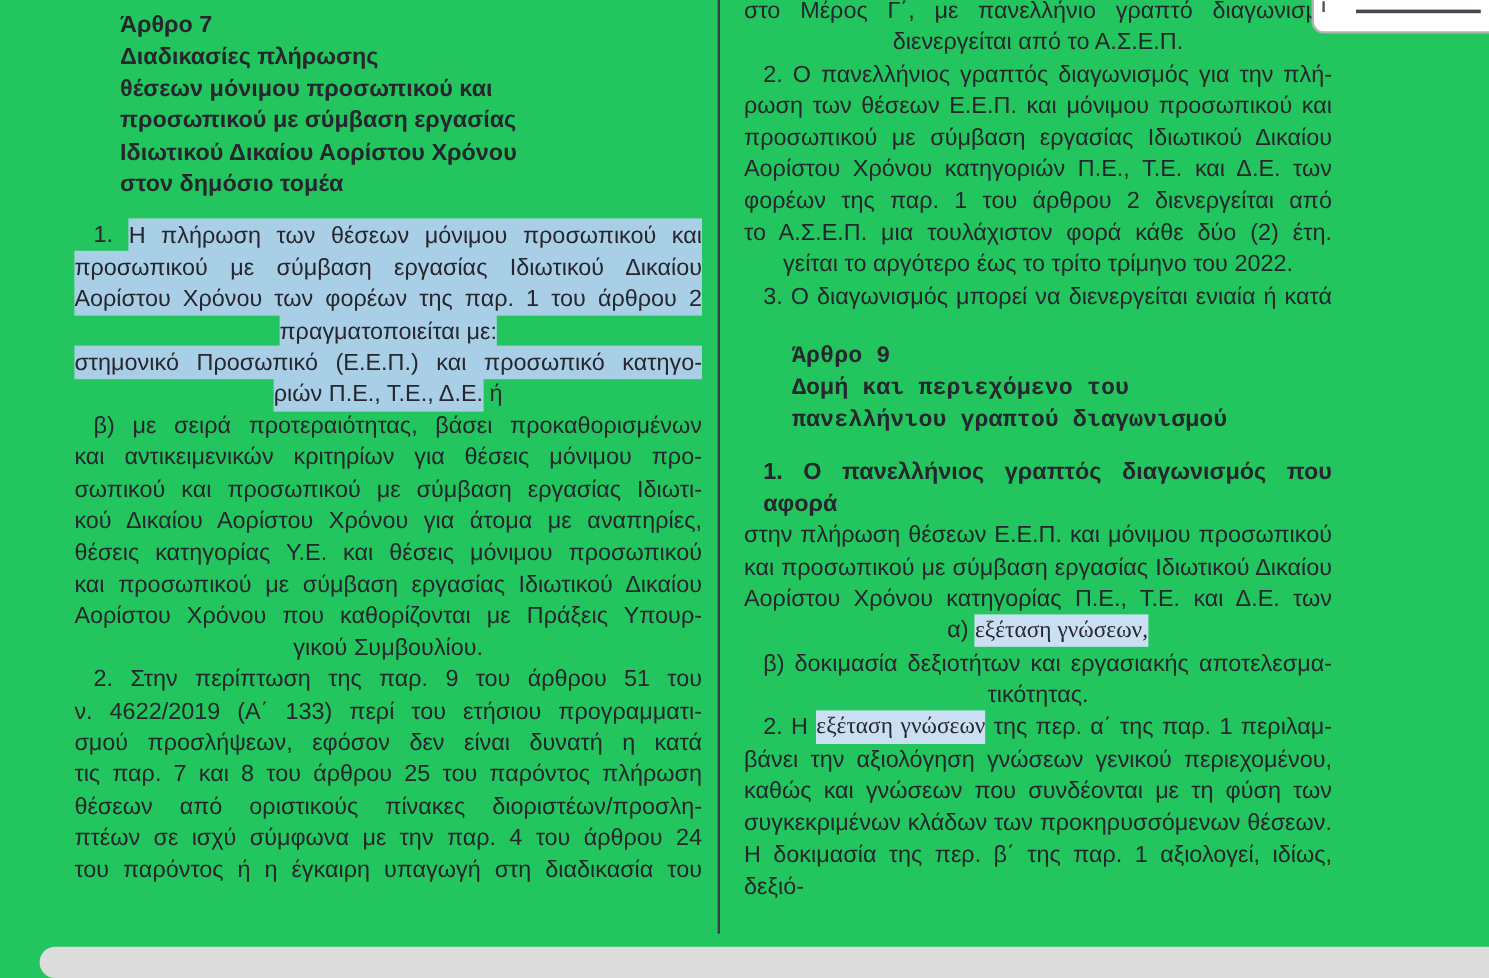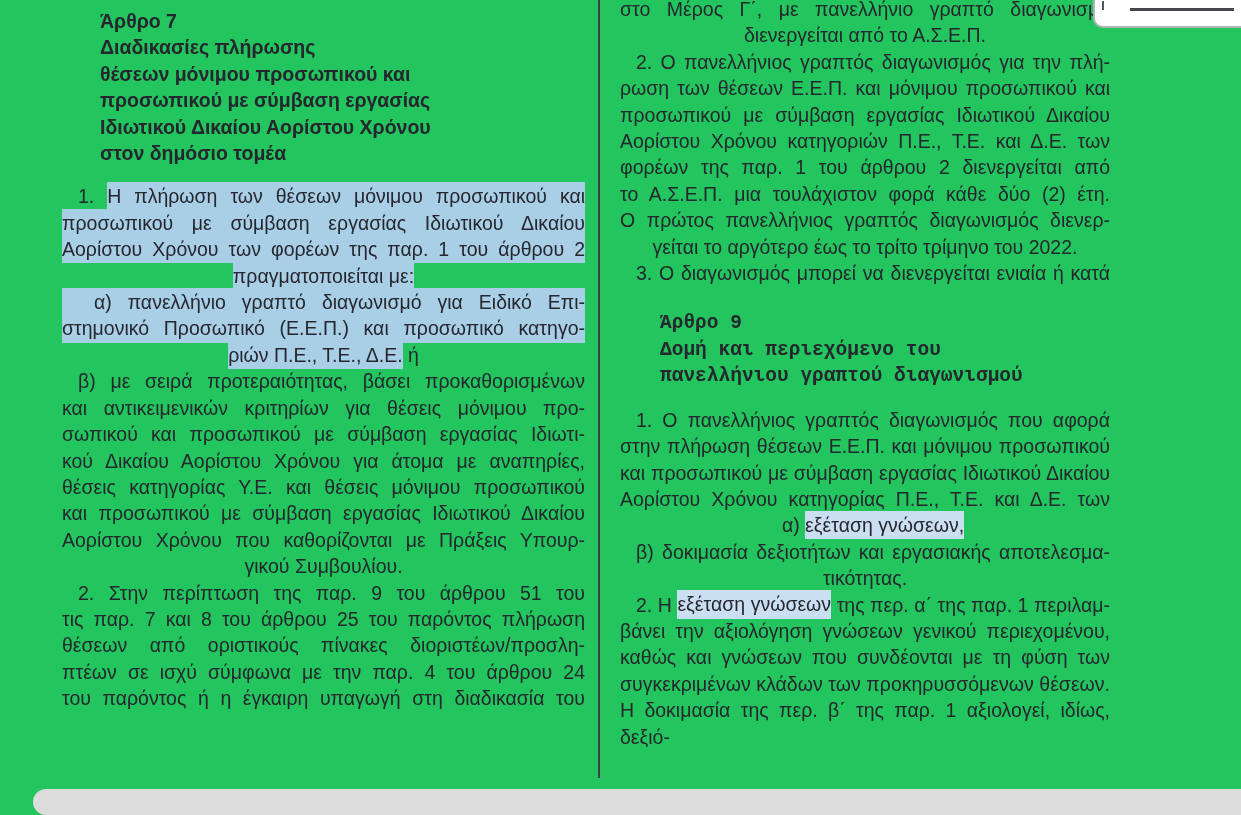--- a/index.html
+++ b/index.html
@@ -14,21 +14,21 @@
   .block{margin:0;}
   .block.heading{font-weight:700;margin:0 0 17px 0;}
   .col-left .block.heading{padding-left:38px;}
   .col-right .block.heading{padding-left:40px;margin-top:24px;font-family:Liberation Mono, monospace;}
   .col .block.heading:first-child{margin-top:0;}
   .hline{line-height:26.4px;white-space:nowrap;}
   .line{line-height:26.4px;min-height:26.4px;text-align:center;}
   .line.j{text-align:justify;text-align-last:justify;}
   .hl{padding:3.1px 0;}
   .col-left .hl{background:var(--hl-left,#a9cfe7);}
-  .col-right .hl{background:var(--hl-right,#cbdff3);}
+  .col-right .hl{background:var(--hl-right,#cbdff3);font-family:Liberation Serif, serif;}
   .divider{position:absolute;left:598px;top:0;width:2px;height:778px;background:#3c3c44;}
   .popup{
     position:absolute;left:1093px;top:-22px;width:158px;height:46px;
     background:#fff;border:2px solid #b4b4b4;border-radius:10px;z-index:5;
   }
   .popup-line{position:absolute;left:35px;top:28px;width:104px;height:3px;background:#47474f;}
   .popup-tick{position:absolute;left:7px;top:21px;width:2px;height:9px;background:#55555c;}
   .hscrollbar{
     position:absolute;left:33px;top:789px;width:1215px;height:26px;
     background:#dcdcdc;border-radius:13px 0 0 13px;z-index:4;
@@ -46,36 +46,37 @@
         <div class="hline">θέσεων μόνιμου προσωπικού και</div>
         <div class="hline">προσωπικού με σύμβαση εργασίας</div>
         <div class="hline">Ιδιωτικού Δικαίου Αορίστου Χρόνου</div>
         <div class="hline">στον δημόσιο τομέα</div>
       </div>
       <div class="block para">
         <div class="line j" style="padding-left: 16px;"><span>1. </span><span class="hl">Η πλήρωση των θέσεων μόνιμου προσωπικού και</span></div>
         <div class="line j"><span class="hl">προσωπικού με σύμβαση εργασίας Ιδιωτικού Δικαίου</span></div>
         <div class="line j"><span class="hl">Αορίστου Χρόνου των φορέων της παρ. 1 του άρθρου 2</span></div>
         <div class="line"><span class="hl">πραγματοποιείται με:</span></div>
-        <div class="line j"><span class="hl">&nbsp;&nbsp;α) πανελλήνιο γραπτό διαγωνισμό για Ειδικό Επι-</span></div>
         <div class="line j"><span class="hl">στημονικό Προσωπικό (Ε.Ε.Π.) και προσωπικό κατηγο-</span></div>
         <div class="line"><span class="hl">ριών Π.Ε., Τ.Ε., Δ.Ε.</span><span> ή</span></div>
       </div>
       <div class="block para">
         <div class="line j" style="padding-left: 16px;"><span>β) με σειρά προτεραιότητας, βάσει προκαθορισμένων</span></div>
         <div class="line j"><span>και αντικειμενικών κριτηρίων για θέσεις μόνιμου προ-</span></div>
         <div class="line j"><span>σωπικού και προσωπικού με σύμβαση εργασίας Ιδιωτι-</span></div>
         <div class="line j"><span>κού Δικαίου Αορίστου Χρόνου για άτομα με αναπηρίες,</span></div>
         <div class="line j"><span>θέσεις κατηγορίας Υ.Ε. και θέσεις μόνιμου προσωπικού</span></div>
         <div class="line j"><span>και προσωπικού με σύμβαση εργασίας Ιδιωτικού Δικαίου</span></div>
         <div class="line j"><span>Αορίστου Χρόνου που καθορίζονται με Πράξεις Υπουρ-</span></div>
         <div class="line"><span>γικού Συμβουλίου.</span></div>
       </div>
       <div class="block para">
         <div class="line j" style="padding-left: 16px;"><span>2. Στην περίπτωση της παρ. 9 του άρθρου 51 του</span></div>
+        <div class="line j"><span>ν. 4622/2019 (Α΄ 133) περί του ετήσιου προγραμματι-</span></div>
+        <div class="line j"><span>σμού προσλήψεων, εφόσον δεν είναι δυνατή η κατά</span></div>
         <div class="line j"><span>τις παρ. 7 και 8 του άρθρου 25 του παρόντος πλήρωση</span></div>
         <div class="line j"><span>θέσεων από οριστικούς πίνακες διοριστέων/προσλη-</span></div>
         <div class="line j"><span>πτέων σε ισχύ σύμφωνα με την παρ. 4 του άρθρου 24</span></div>
         <div class="line j"><span>του παρόντος ή η έγκαιρη υπαγωγή στη διαδικασία του</span></div>
       </div>
     </div>
 
   <div class="divider" style="background: rgb(60, 60, 68);"></div>
 
   <div class="col col-right">
@@ -83,33 +84,32 @@
         <div class="line j"><span>στο Μέρος Γ΄, με πανελλήνιο γραπτό διαγωνισμό</span></div>
         <div class="line"><span>διενεργείται από το Α.Σ.Ε.Π.</span></div>
       </div>
       <div class="block para">
         <div class="line j" style="padding-left: 16px;"><span>2. Ο πανελλήνιος γραπτός διαγωνισμός για την πλή-</span></div>
         <div class="line j"><span>ρωση των θέσεων Ε.Ε.Π. και μόνιμου προσωπικού και</span></div>
         <div class="line j"><span>προσωπικού με σύμβαση εργασίας Ιδιωτικού Δικαίου</span></div>
         <div class="line j"><span>Αορίστου Χρόνου κατηγοριών Π.Ε., Τ.Ε. και Δ.Ε. των</span></div>
         <div class="line j"><span>φορέων της παρ. 1 του άρθρου 2 διενεργείται από</span></div>
         <div class="line j"><span>το Α.Σ.Ε.Π. μια τουλάχιστον φορά κάθε δύο (2) έτη.</span></div>
-        <div class="line j"><span>Ο πρώτος πανελλήνιος γραπτός διαγωνισμός διενερ-</span></div>
         <div class="line"><span>γείται το αργότερο έως το τρίτο τρίμηνο του 2022.</span></div>
       </div>
       <div class="block para">
         <div class="line j" style="padding-left: 16px;"><span>3. Ο διαγωνισμός μπορεί να διενεργείται ενιαία ή κατά</span></div>
       </div>
       <div class="block heading">
         <div class="hline">Άρθρο 9</div>
         <div class="hline">Δομή και περιεχόμενο του</div>
         <div class="hline">πανελλήνιου γραπτού διαγωνισμού</div>
       </div>
       <div class="block para">
-        <div class="line j" style="padding-left: 16px;"><span>1. Ο πανελλήνιος γραπτός διαγωνισμός που αφορά</span></div>
+        <div class="line j" style="padding-left: 16px; font-weight: bold;"><span>1. Ο πανελλήνιος γραπτός διαγωνισμός που αφορά</span></div>
         <div class="line j"><span>στην πλήρωση θέσεων Ε.Ε.Π. και μόνιμου προσωπικού</span></div>
         <div class="line j"><span>και προσωπικού με σύμβαση εργασίας Ιδιωτικού Δικαίου</span></div>
         <div class="line j"><span>Αορίστου Χρόνου κατηγορίας Π.Ε., Τ.Ε. και Δ.Ε. των</span></div>
         <div class="line" style="padding-left: 16px;"><span>α) </span><span class="hl">εξέταση γνώσεων,</span></div>
         <div class="line j" style="padding-left: 16px;"><span>β) δοκιμασία δεξιοτήτων και εργασιακής αποτελεσμα-</span></div>
         <div class="line"><span>τικότητας.</span></div>
       </div>
       <div class="block para">
         <div class="line j" style="padding-left: 16px;"><span>2. Η </span><span class="hl">εξέταση γνώσεων</span><span> της περ. α΄ της παρ. 1 περιλαμ-</span></div>
         <div class="line j"><span>βάνει την αξιολόγηση γνώσεων γενικού περιεχομένου,</span></div>

